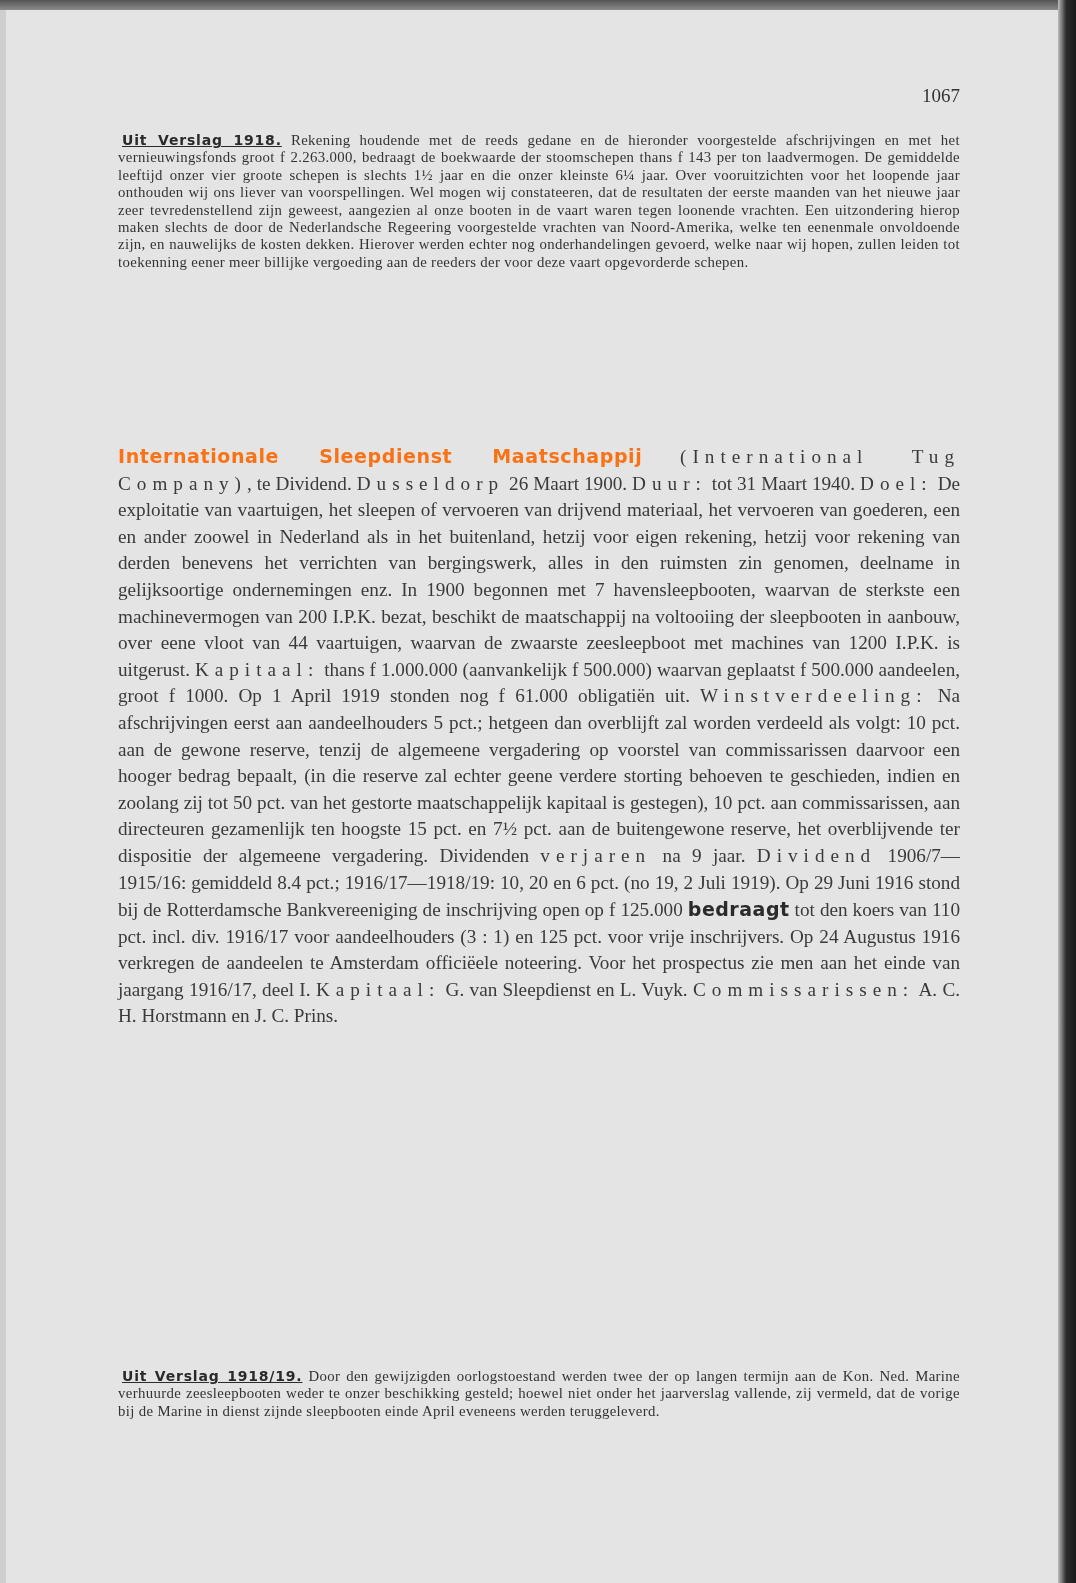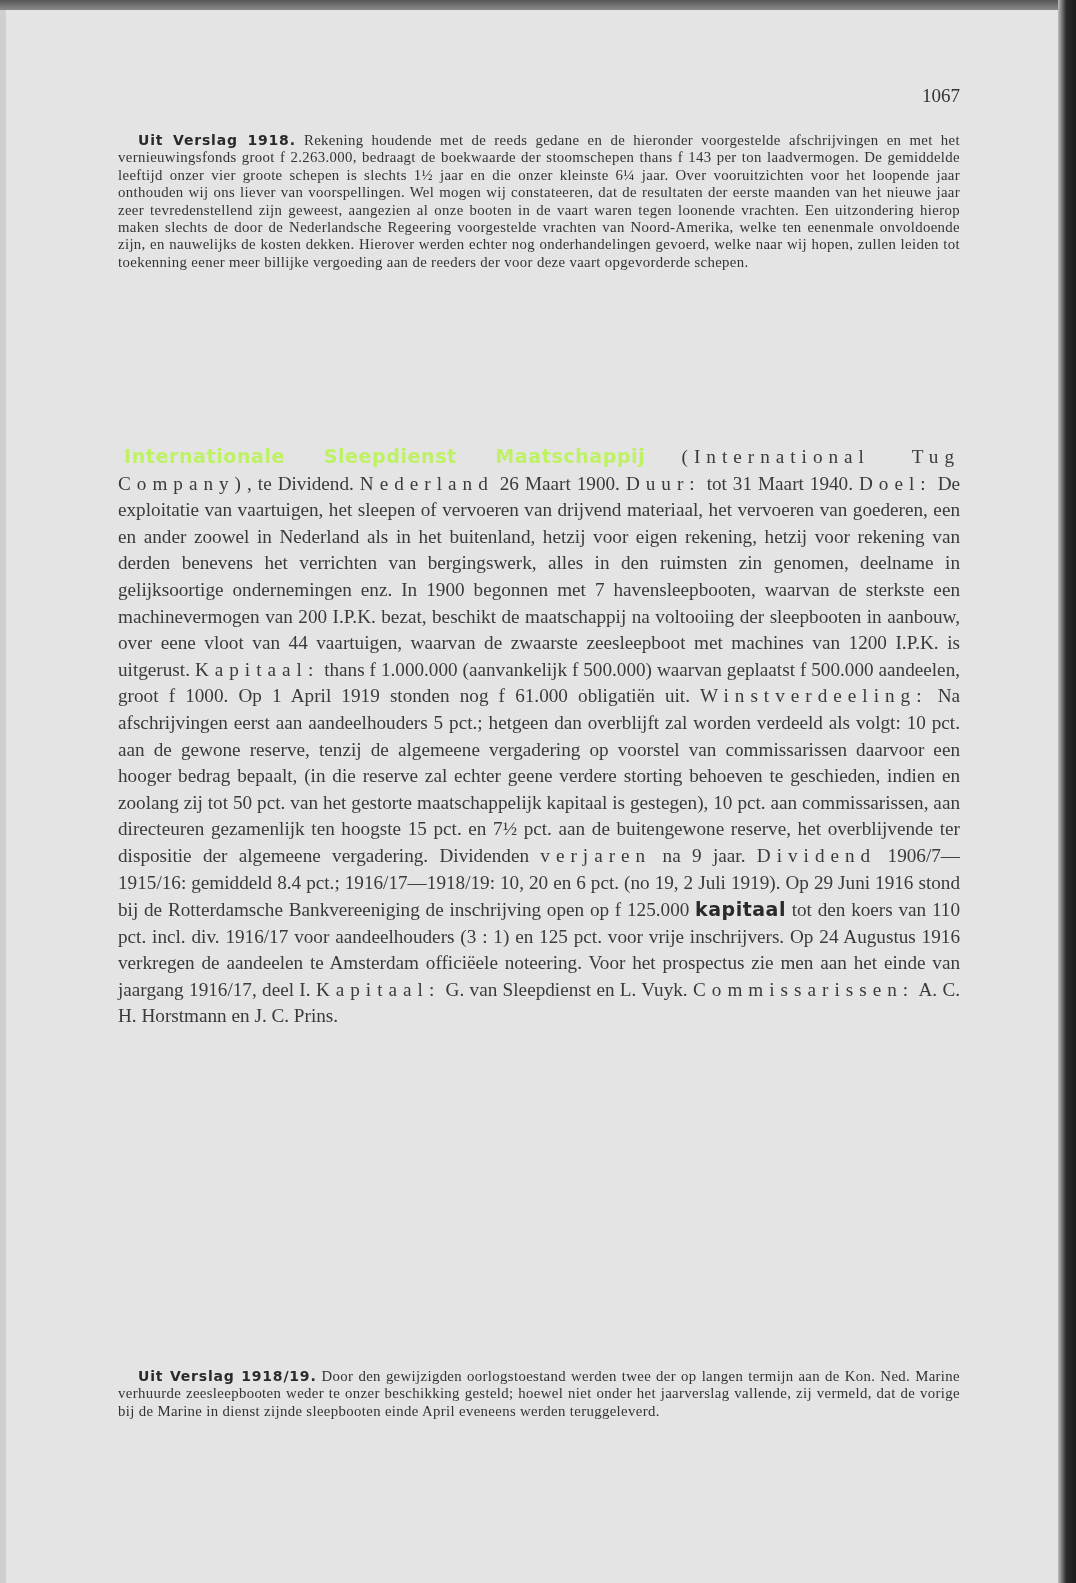--- a/index.html
+++ b/index.html
@@ -39,32 +39,32 @@
   }
   .small {
     position: absolute; left: 118px; width: 842px;
     font-family: "Liberation Serif", serif;
     font-size: 14.8px; line-height: 17.4px;
     text-align: justify; letter-spacing: 0.35px; color: #333;
   }
   .lead {
     font-family: "DejaVu Sans", sans-serif; font-weight: bold;
     font-size: 14px; letter-spacing: 0.8px; color: #2a2a2a;
-    margin-left: 20px;
+    margin-left: 4px;
+    text-decoration: underline;
   }
   .main {
     position: absolute; left: 118px; width: 842px; top: 443px;
     font-family: "Liberation Serif", serif;
     font-size: 19.2px; line-height: 26.6px;
     text-align: justify; color: #3a3a3a;
   }
   .heading {
     font-family: "DejaVu Sans", sans-serif; font-weight: bold;
-    font-size: 19px; letter-spacing: 0.6px; color: #bef264;
-    margin-left: 6px;
+    font-size: 19px; letter-spacing: 0.6px; color: #f97316;
   }
   .sp { letter-spacing: 6px; }
   .bold-inline {
     font-family: "DejaVu Sans", sans-serif; font-weight: bold;
     font-size: 19px; color: #2a2a2a; letter-spacing: 0.5px;
   }
 </style>
 </head>
 <body>
 
@@ -77,35 +77,35 @@
 </div>
 
 <p class="small" style="top:132px; margin:0;">
   <span class="lead">Uit Verslag 1918.</span>
   <span>Rekening houdende met de reeds gedane en de hieronder voorgestelde afschrijvingen en met het vernieuwingsfonds groot f 2.263.000, bedraagt de boekwaarde der stoomschepen thans f 143 per ton laadvermogen. De gemiddelde leeftijd onzer vier groote schepen is slechts 1½ jaar en die onzer kleinste 6¼ jaar. Over vooruitzichten voor het loopende jaar onthouden wij ons liever van voorspellingen. Wel mogen wij constateeren, dat de resultaten der eerste maanden van het nieuwe jaar zeer tevredenstellend zijn geweest, aangezien al onze booten in de vaart waren tegen loonende vrachten. Een uitzondering hierop maken slechts de door de Nederlandsche Regeering voorgestelde vrachten van Noord-Amerika, welke ten eenenmale onvoldoende zijn, en nauwelijks de kosten dekken. Hierover werden echter nog onderhandelingen gevoerd, welke naar wij hopen, zullen leiden tot toekenning eener meer billijke vergoeding aan de reeders der voor deze vaart opgevorderde schepen.</span>
 </p>
 
 <p class="main" style="margin:0;">
   <span class="heading">Internationale Sleepdienst Maatschappij</span>
   <span class="sp">(International Tug Company)</span><span>, te Dividend.</span>
-  <span class="sp">Nederland</span>
+  <span class="sp">Dusseldorp</span>
   <span>26 Maart 1900.</span>
   <span class="sp">Duur:</span>
   <span>tot 31 Maart 1940.</span>
   <span class="sp">Doel:</span>
   <span>De exploitatie van vaartuigen, het sleepen of vervoeren van drijvend materiaal, het vervoeren van goederen, een en ander zoowel in Nederland als in het buitenland, hetzij voor eigen rekening, hetzij voor rekening van derden benevens het verrichten van bergingswerk, alles in den ruimsten zin genomen, deelname in gelijksoortige ondernemingen enz. In 1900 begonnen met 7 havensleepbooten, waarvan de sterkste een machinevermogen van 200 I.P.K. bezat, beschikt de maatschappij na voltooiing der sleepbooten in aanbouw, over eene vloot van 44 vaartuigen, waarvan de zwaarste zeesleepboot met machines van 1200 I.P.K. is uitgerust.</span>
   <span class="sp">Kapitaal:</span>
   <span>thans f 1.000.000 (aanvankelijk f 500.000) waarvan geplaatst f 500.000 aandeelen, groot f 1000. Op 1 April 1919 stonden nog f 61.000 obligatiën uit.</span>
   <span class="sp">Winstverdeeling:</span>
   <span>Na afschrijvingen eerst aan aandeelhouders 5 pct.; hetgeen dan overblijft zal worden verdeeld als volgt: 10 pct. aan de gewone reserve, tenzij de algemeene vergadering op voorstel van commissarissen daarvoor een hooger bedrag bepaalt, (in die reserve zal echter geene verdere storting behoeven te geschieden, indien en zoolang zij tot 50 pct. van het gestorte maatschappelijk kapitaal is gestegen), 10 pct. aan commissarissen, aan directeuren gezamenlijk ten hoogste 15 pct. en 7½ pct. aan de buitengewone reserve, het overblijvende ter dispositie der algemeene vergadering. Dividenden</span>
   <span class="sp">verjaren</span>
   <span>na 9 jaar.</span>
   <span class="sp">Dividend</span>
   <span>1906/7—1915/16: gemiddeld 8.4 pct.; 1916/17—1918/19: 10, 20 en 6 pct. (no 19, 2 Juli 1919). Op 29 Juni 1916 stond bij de Rotterdamsche Bankvereeniging de inschrijving open op f 125.000</span>
-  <span class="bold-inline">kapitaal</span>
+  <span class="bold-inline">bedraagt</span>
   <span>tot den koers van 110 pct. incl. div. 1916/17 voor aandeelhouders (3 : 1) en 125 pct. voor vrije inschrijvers. Op 24 Augustus 1916 verkregen de aandeelen te Amsterdam officiëele noteering. Voor het prospectus zie men aan het einde van jaargang 1916/17, deel I.</span>
   <span class="sp">Kapitaal:</span>
   <span>G. van Sleepdienst en L. Vuyk.</span>
   <span class="sp">Commissarissen:</span>
   <span>A. C. H. Horstmann en J. C. Prins.</span>
 </p>
 
 <p class="small" style="top:1368px; margin:0;">
   <span class="lead">Uit Verslag 1918/19.</span>
   <span>Door den gewijzigden oorlogstoestand werden twee der op langen termijn aan de Kon. Ned. Marine verhuurde zeesleepbooten weder te onzer beschikking gesteld; hoewel niet onder het jaarverslag vallende, zij vermeld, dat de vorige bij de Marine in dienst zijnde sleepbooten einde April eveneens werden teruggeleverd.</span>

